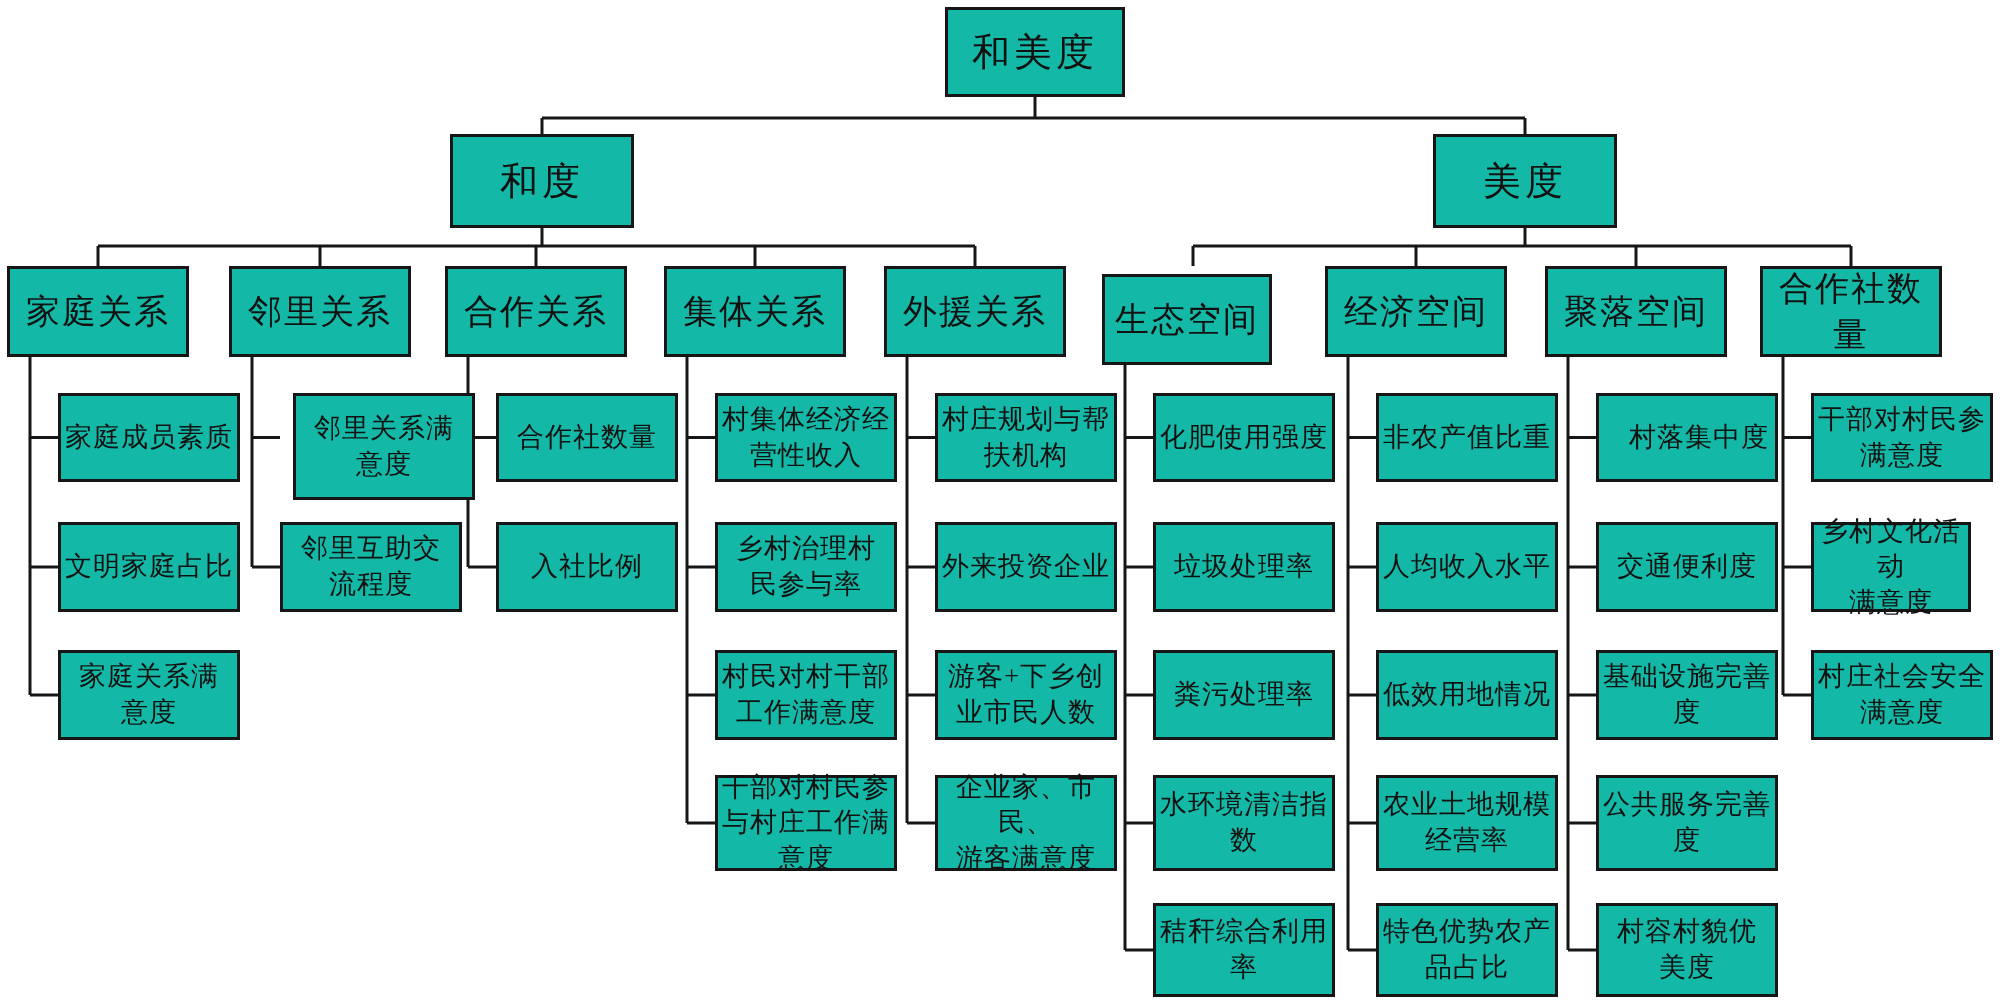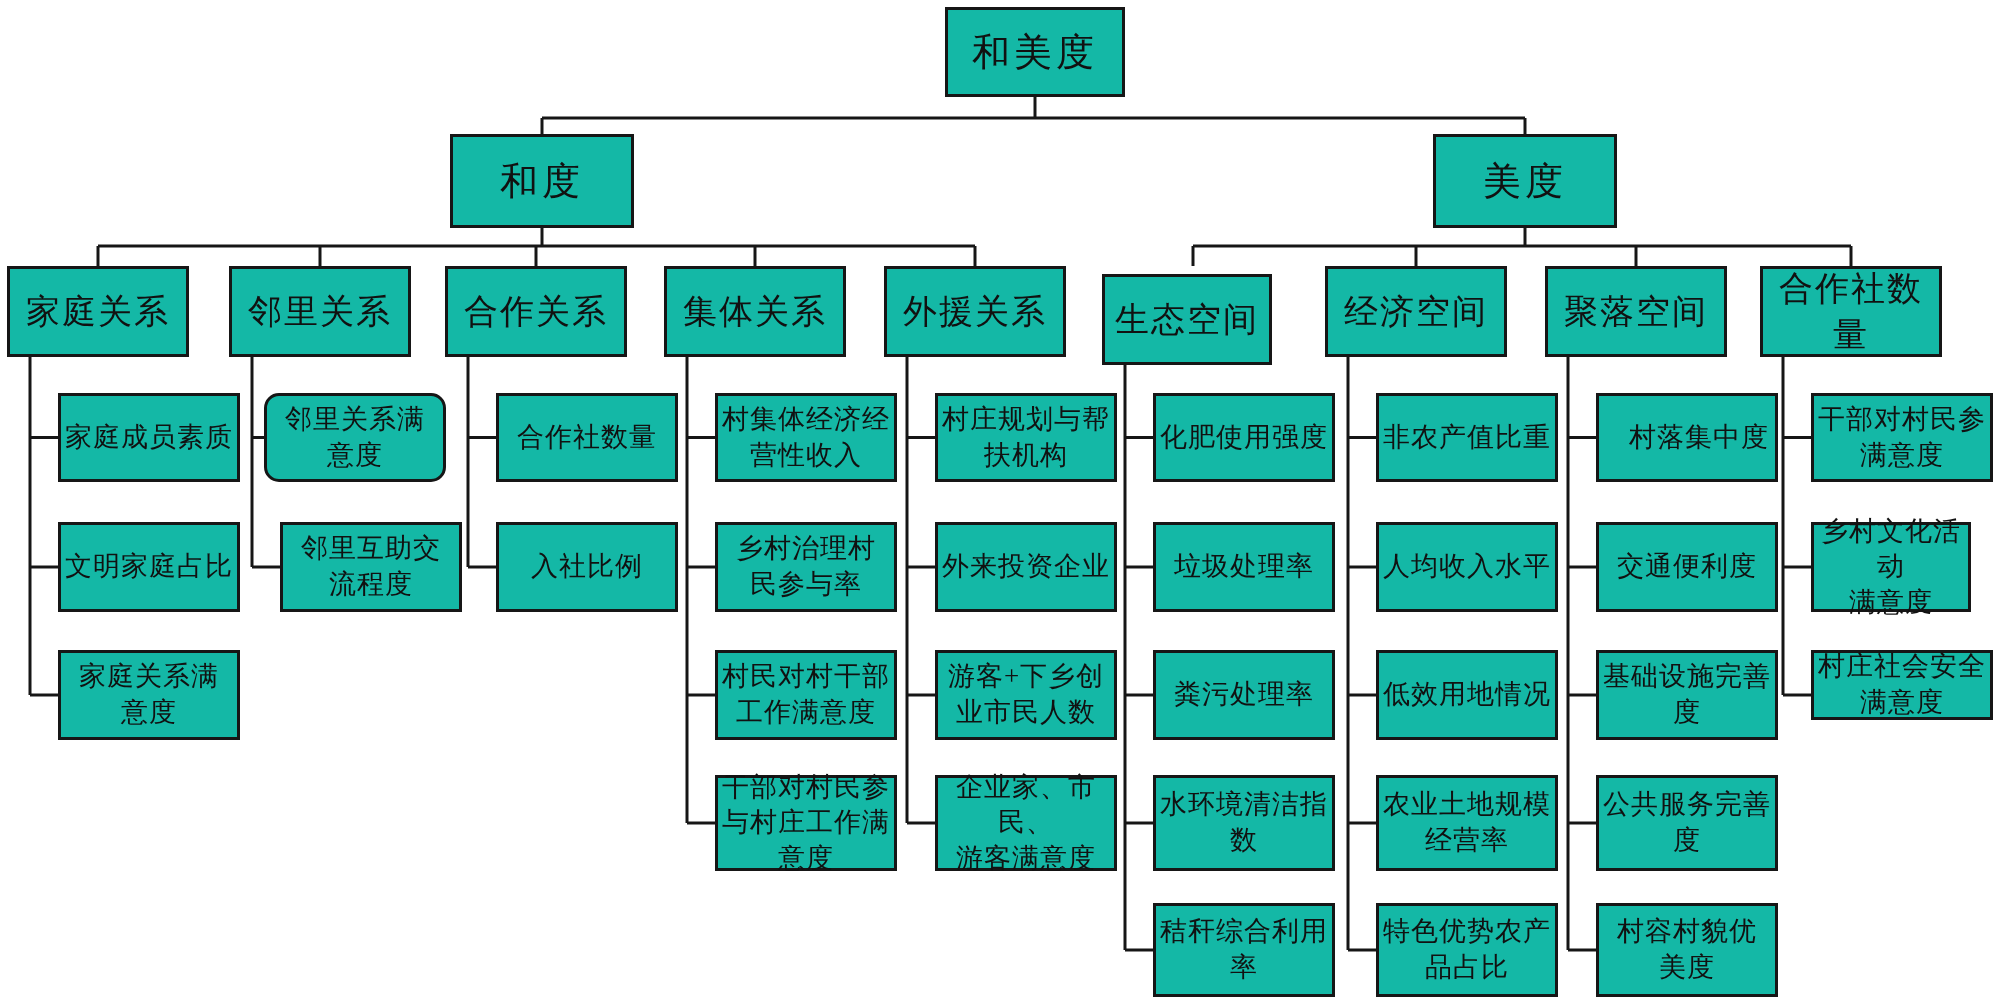--- a/index.html
+++ b/index.html
@@ -80,21 +80,21 @@
       <line x1="1783" y1="695" x2="1811" y2="695" stroke="#161616" stroke-width="3"></line>
     </svg>
 <div class="box root-box" style="left: 945px; top: 7px; width: 180px; height: 90px;">和美度</div>
     <div class="box branch-box" style="left: 450px; top: 134px; width: 184px; height: 94px;">和度</div>
     <div class="box category-box" style="left: 7px; top: 266px; width: 182px; height: 91px;">家庭关系</div>
     <div class="box leaf-box" style="left: 58px; top: 522px; width: 182px; height: 90px;">文明家庭占比</div>
     <div class="box leaf-box" style="left: 58px; top: 393px; width: 182px; height: 89px;">家庭成员素质</div>
     <div class="box leaf-box" style="left: 58px; top: 650px; width: 182px; height: 90px;">家庭关系满
 意度</div>
     <div class="box category-box" style="left: 229px; top: 266px; width: 182px; height: 91px;">邻里关系</div>
-    <div class="box leaf-box" style="left: 264px; top: 393px; width: 182px; height: 89px; border-radius: 15px;">邻里关系满
+    <div class="box leaf-box" style="left: 293px; top: 393px; width: 182px; height: 107px;">邻里关系满
 意度</div>
     <div class="box leaf-box" style="left: 280px; top: 522px; width: 182px; height: 90px;">邻里互助交
 流程度</div>
     <div class="box category-box" style="left: 445px; top: 266px; width: 182px; height: 91px;">合作关系</div>
     <div class="box leaf-box" style="left: 496px; top: 393px; width: 182px; height: 89px;">合作社数量</div>
     <div class="box leaf-box" style="left: 496px; top: 522px; width: 182px; height: 90px;">入社比例</div>
     <div class="box category-box" style="left: 664px; top: 266px; width: 182px; height: 91px;">集体关系</div>
     <div class="box leaf-box" style="left: 715px; top: 393px; width: 182px; height: 89px;">村集体经济经
 营性收入</div>
     <div class="box leaf-box" style="left: 715px; top: 522px; width: 182px; height: 90px;">乡村治理村
@@ -136,15 +136,15 @@
 度</div>
     <div class="box leaf-box" style="left: 1596px; top: 775px; width: 182px; height: 96px;">公共服务完善
 度</div>
     <div class="box leaf-box" style="left: 1596px; top: 903px; width: 182px; height: 94px;">村容村貌优
 美度</div>
     <div class="box category-box" style="left: 1760px; top: 266px; width: 182px; height: 91px;">合作社数量</div>
     <div class="box leaf-box" style="left: 1811px; top: 393px; width: 182px; height: 89px;">干部对村民参
 满意度</div>
     <div class="box leaf-box" style="left: 1811px; top: 522px; width: 160px; height: 90px;">乡村文化活动
 满意度</div>
-    <div class="box leaf-box" style="left: 1811px; top: 650px; width: 182px; height: 70px;">村庄社会安全
+    <div class="box leaf-box" style="left: 1811px; top: 650px; width: 182px; height: 90px;">村庄社会安全
 满意度</div>
   </div>
 
 </body></html>

